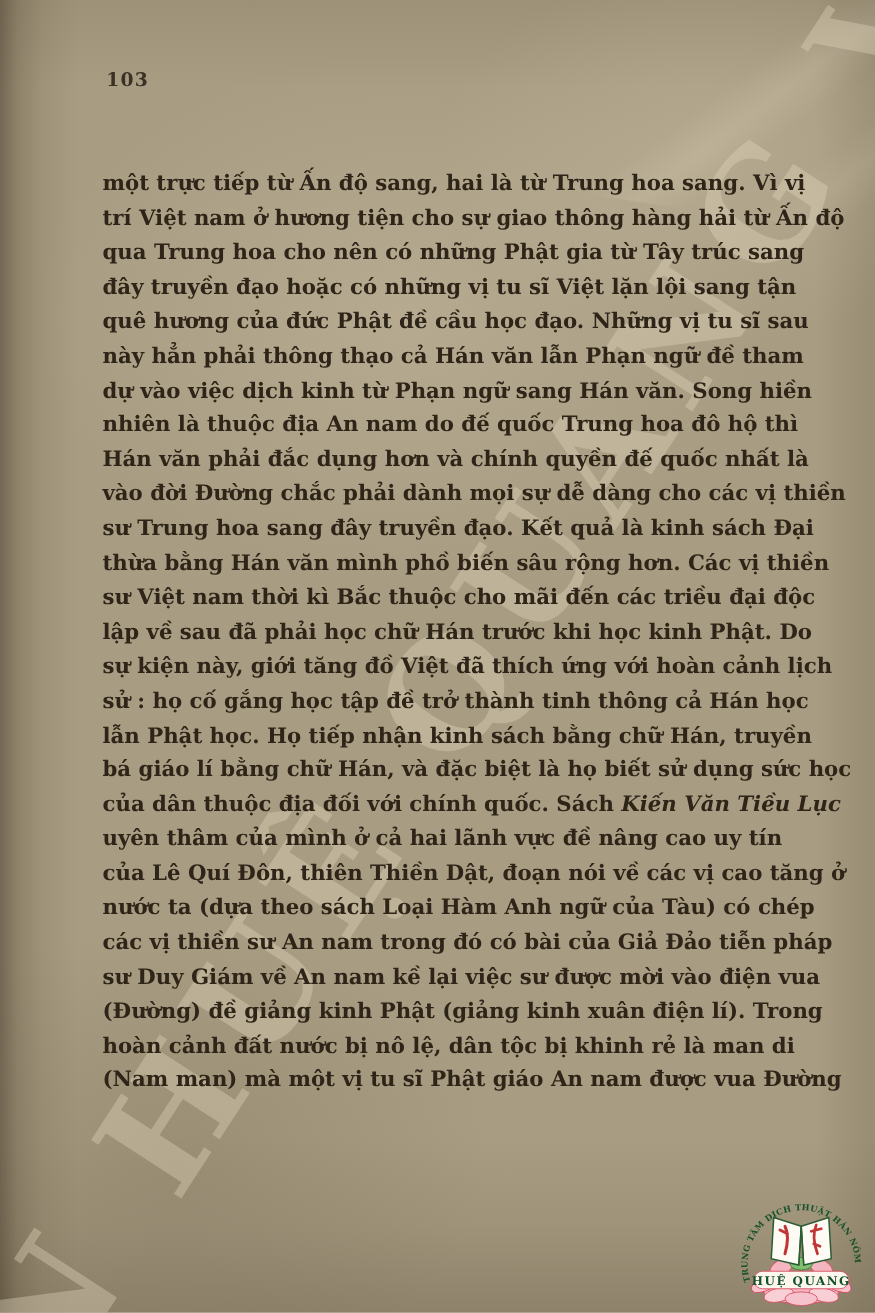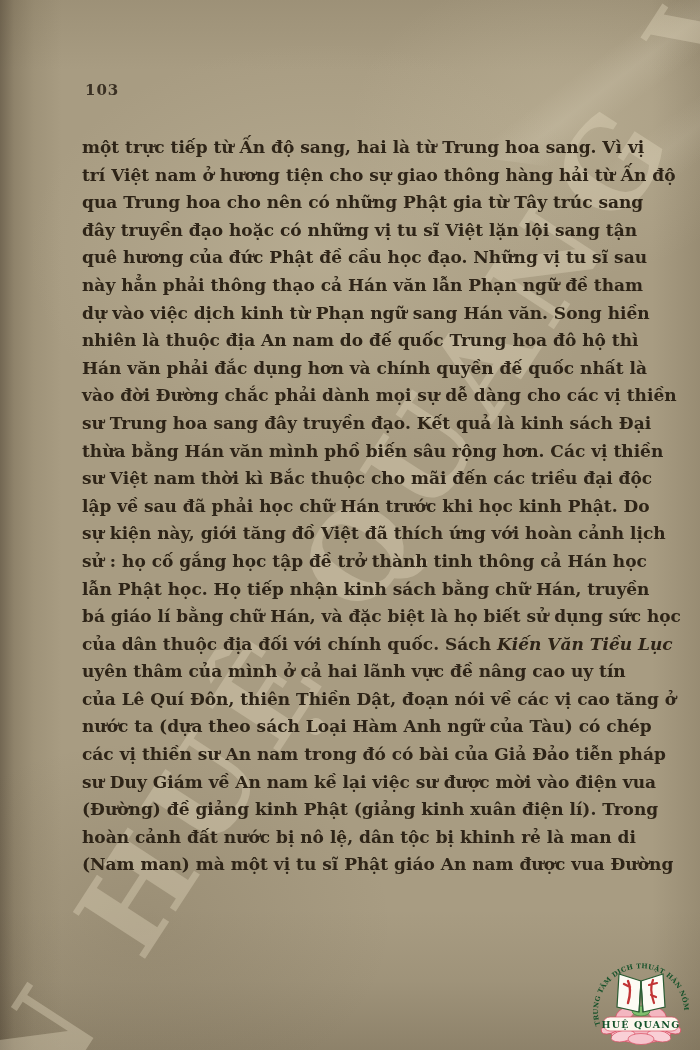--- a/index.html
+++ b/index.html
@@ -37,21 +37,21 @@
   }
   .header{
     position:absolute;left:85px;top:55px;width:536px;
     display:flex;justify-content:space-between;align-items:baseline;
     color:#3a3023;
   }
   .author{
     font-style:italic;font-weight:bold;font-size:15px;letter-spacing:1.5px;
   }
   .pagenum{
-    font-size:15px;font-weight:bold;letter-spacing:1px;margin-top:26px;
+    font-size:15px;font-weight:bold;letter-spacing:1px;
   }
   .body-text{
     position:absolute;left:82px;top:134px;width:540px;
     color:#2e2417;
     font-size:17px;font-weight:bold;
   }
   .line{
     height:27.6px;line-height:27.6px;
     text-align:justify;
     text-align-last:justify;

